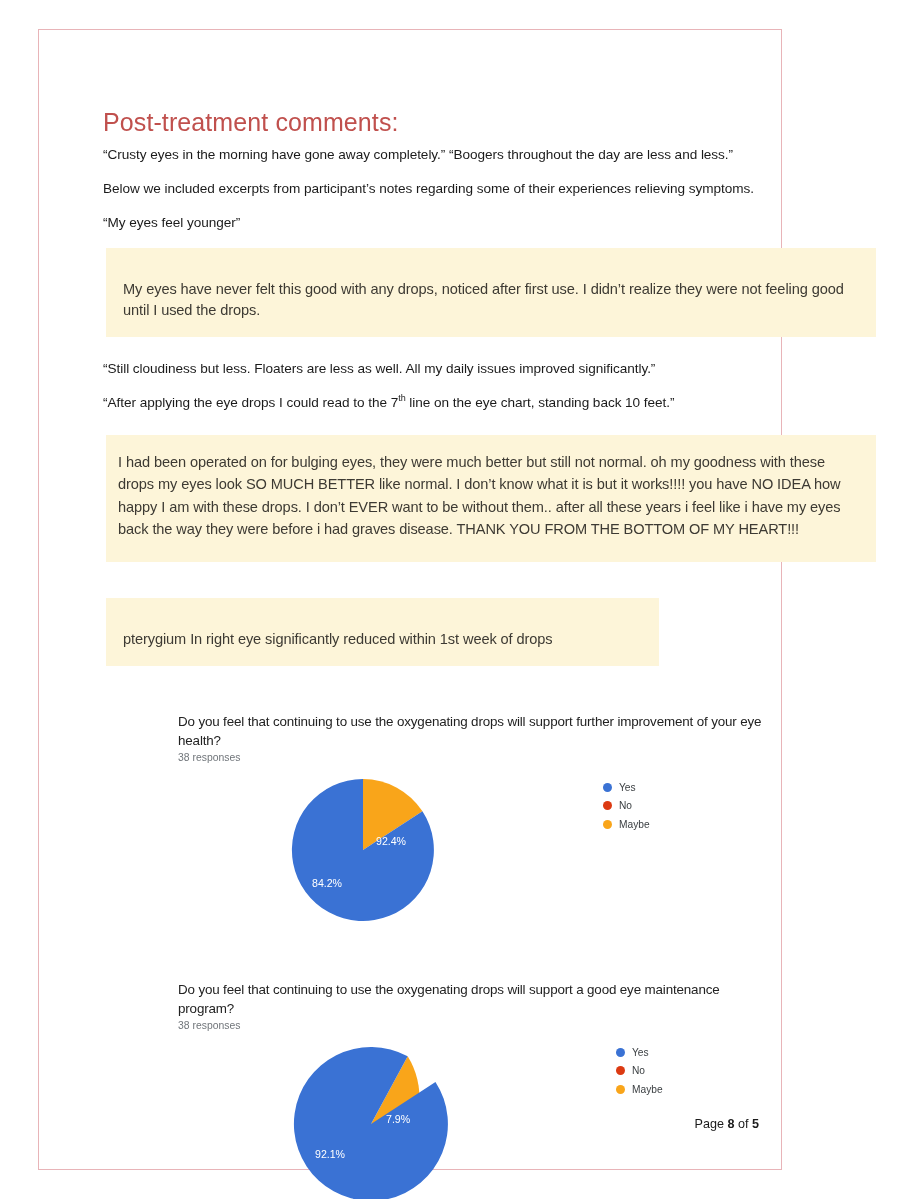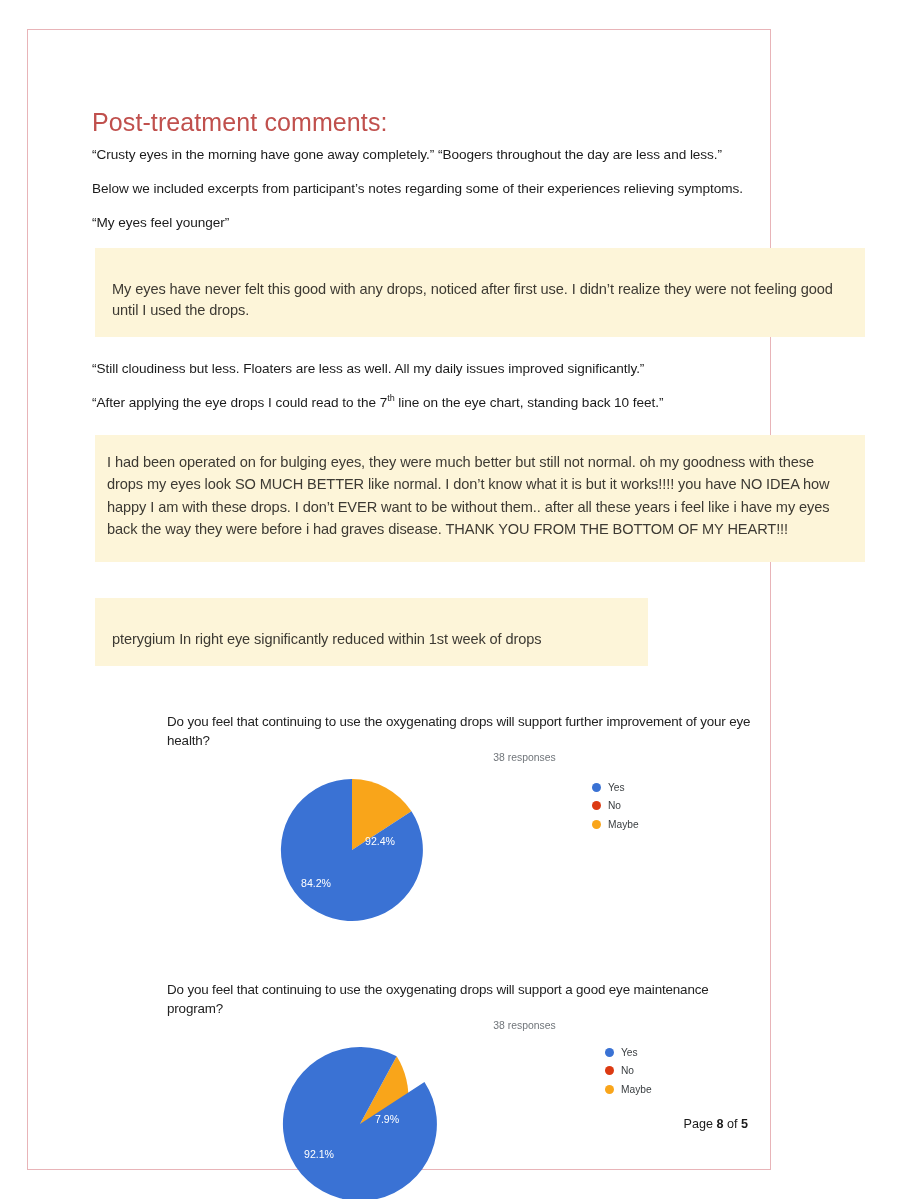--- a/index.html
+++ b/index.html
@@ -12,21 +12,21 @@
     height: 1199px;
     position: relative;
     font-family: "Liberation Sans", sans-serif;
     color: #1a1a1a;
     overflow: hidden;
   }
 
   
   .page-frame {
     position: absolute;
-    left: 27px;
+    left: 38px;
     top: 29px;
     width: 744px;
     height: 1141px;
     border: 1.5px solid #e8b4b8;
     box-sizing: border-box;
     background: #ffffff;
   }
 
   .page-body {
     position: absolute;
@@ -93,21 +93,20 @@
     color: #222222;
     width: 588px;
     margin: 0 0 1px 0;
     letter-spacing: -0.15px;
   }
   .chart-responses {
     font-size: 10.4px;
     color: #70757a;
     margin: 0;
     letter-spacing: 0px;
-    text-align: center;
   }
   .chart-canvas {
     position: relative;
     height: 195px;
   }
   .pie-wrap {
     position: absolute;
   }
   .legend {
     position: absolute;

